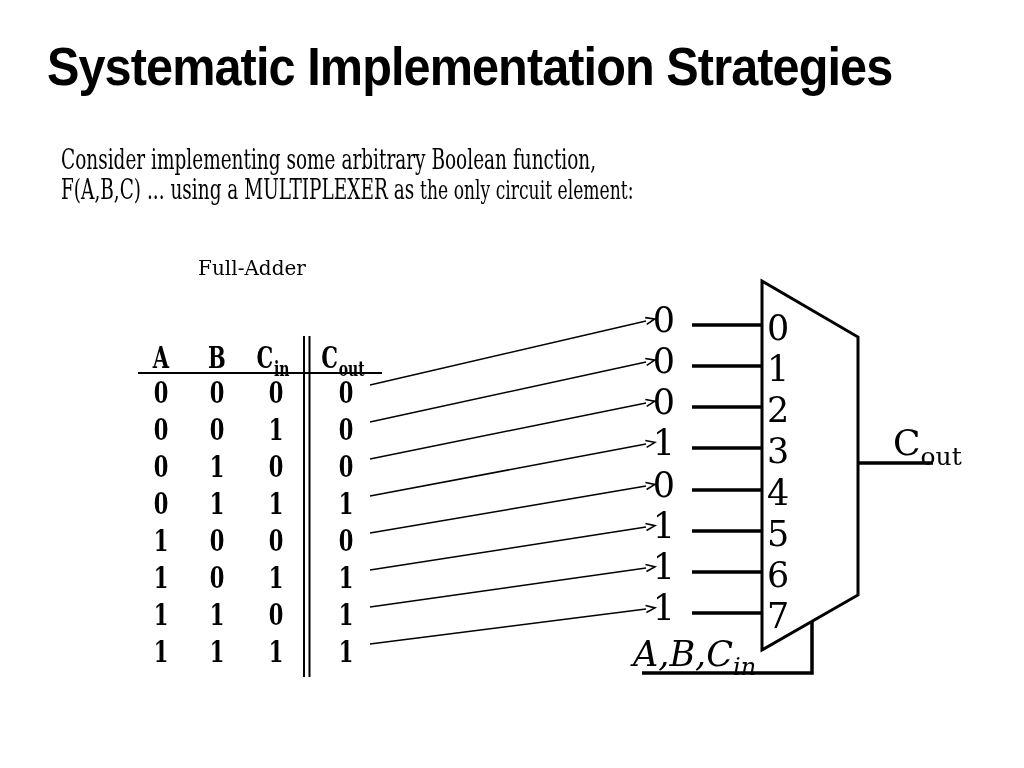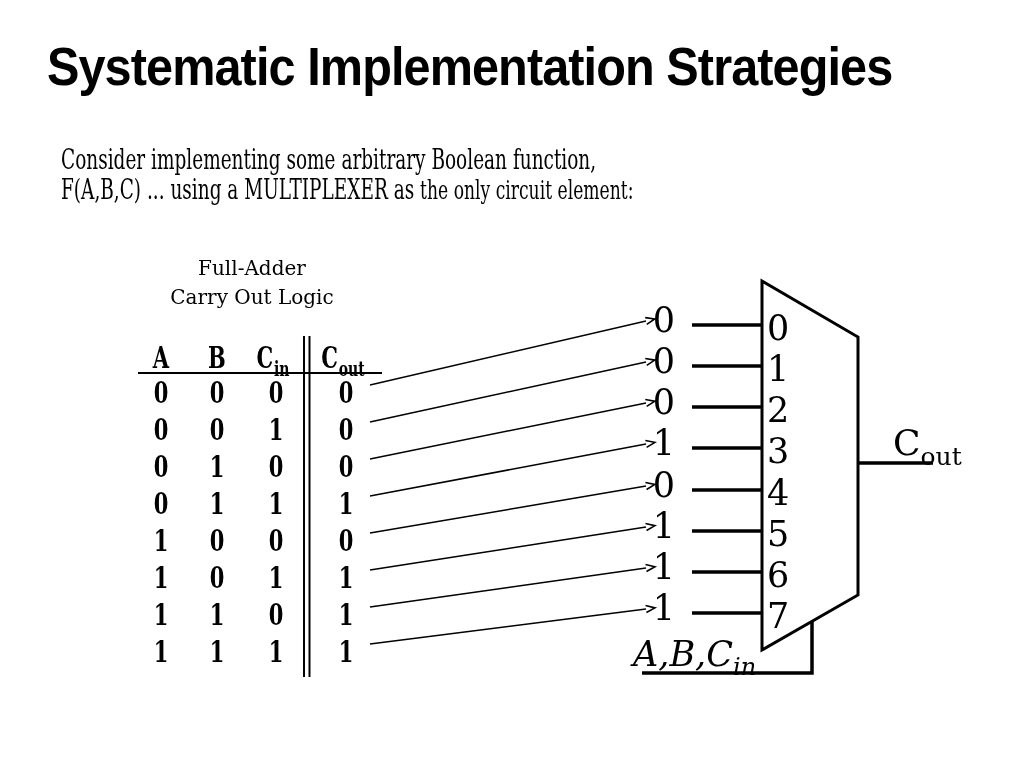--- a/index.html
+++ b/index.html
@@ -98,21 +98,20 @@
     <span id="title">Systematic Implementation Strategies</span>
   </div>
 
   <div class="abs" id="intro">
     <div>Consider implementing some arbitrary Boolean function,</div>
     <div><span>F(A,B,C) ... using a MULTIPLEXER as </span><span class="tail">the only circuit element:</span></div>
   </div>
 
   <div class="abs" id="caption">
     <div>Full-Adder</div>
-    <div>Carry Out Logic</div>
   </div>
 
   <div id="thead">
     <span class="th" style="left:141px;width:40px;"><span>A</span></span>
     <span class="th" style="left:64px;width:40px;"><span>B</span></span>
     <span class="th" style="left:112px;width:56px;"><span>C</span><span class="tsub">in</span></span>
     <span class="th" style="left:178px;width:64px;"><span>C</span><span class="tsub">out</span></span>
   </div>
 
   <style>#thead .th:nth-child(1){left:8px !important;}</style>

